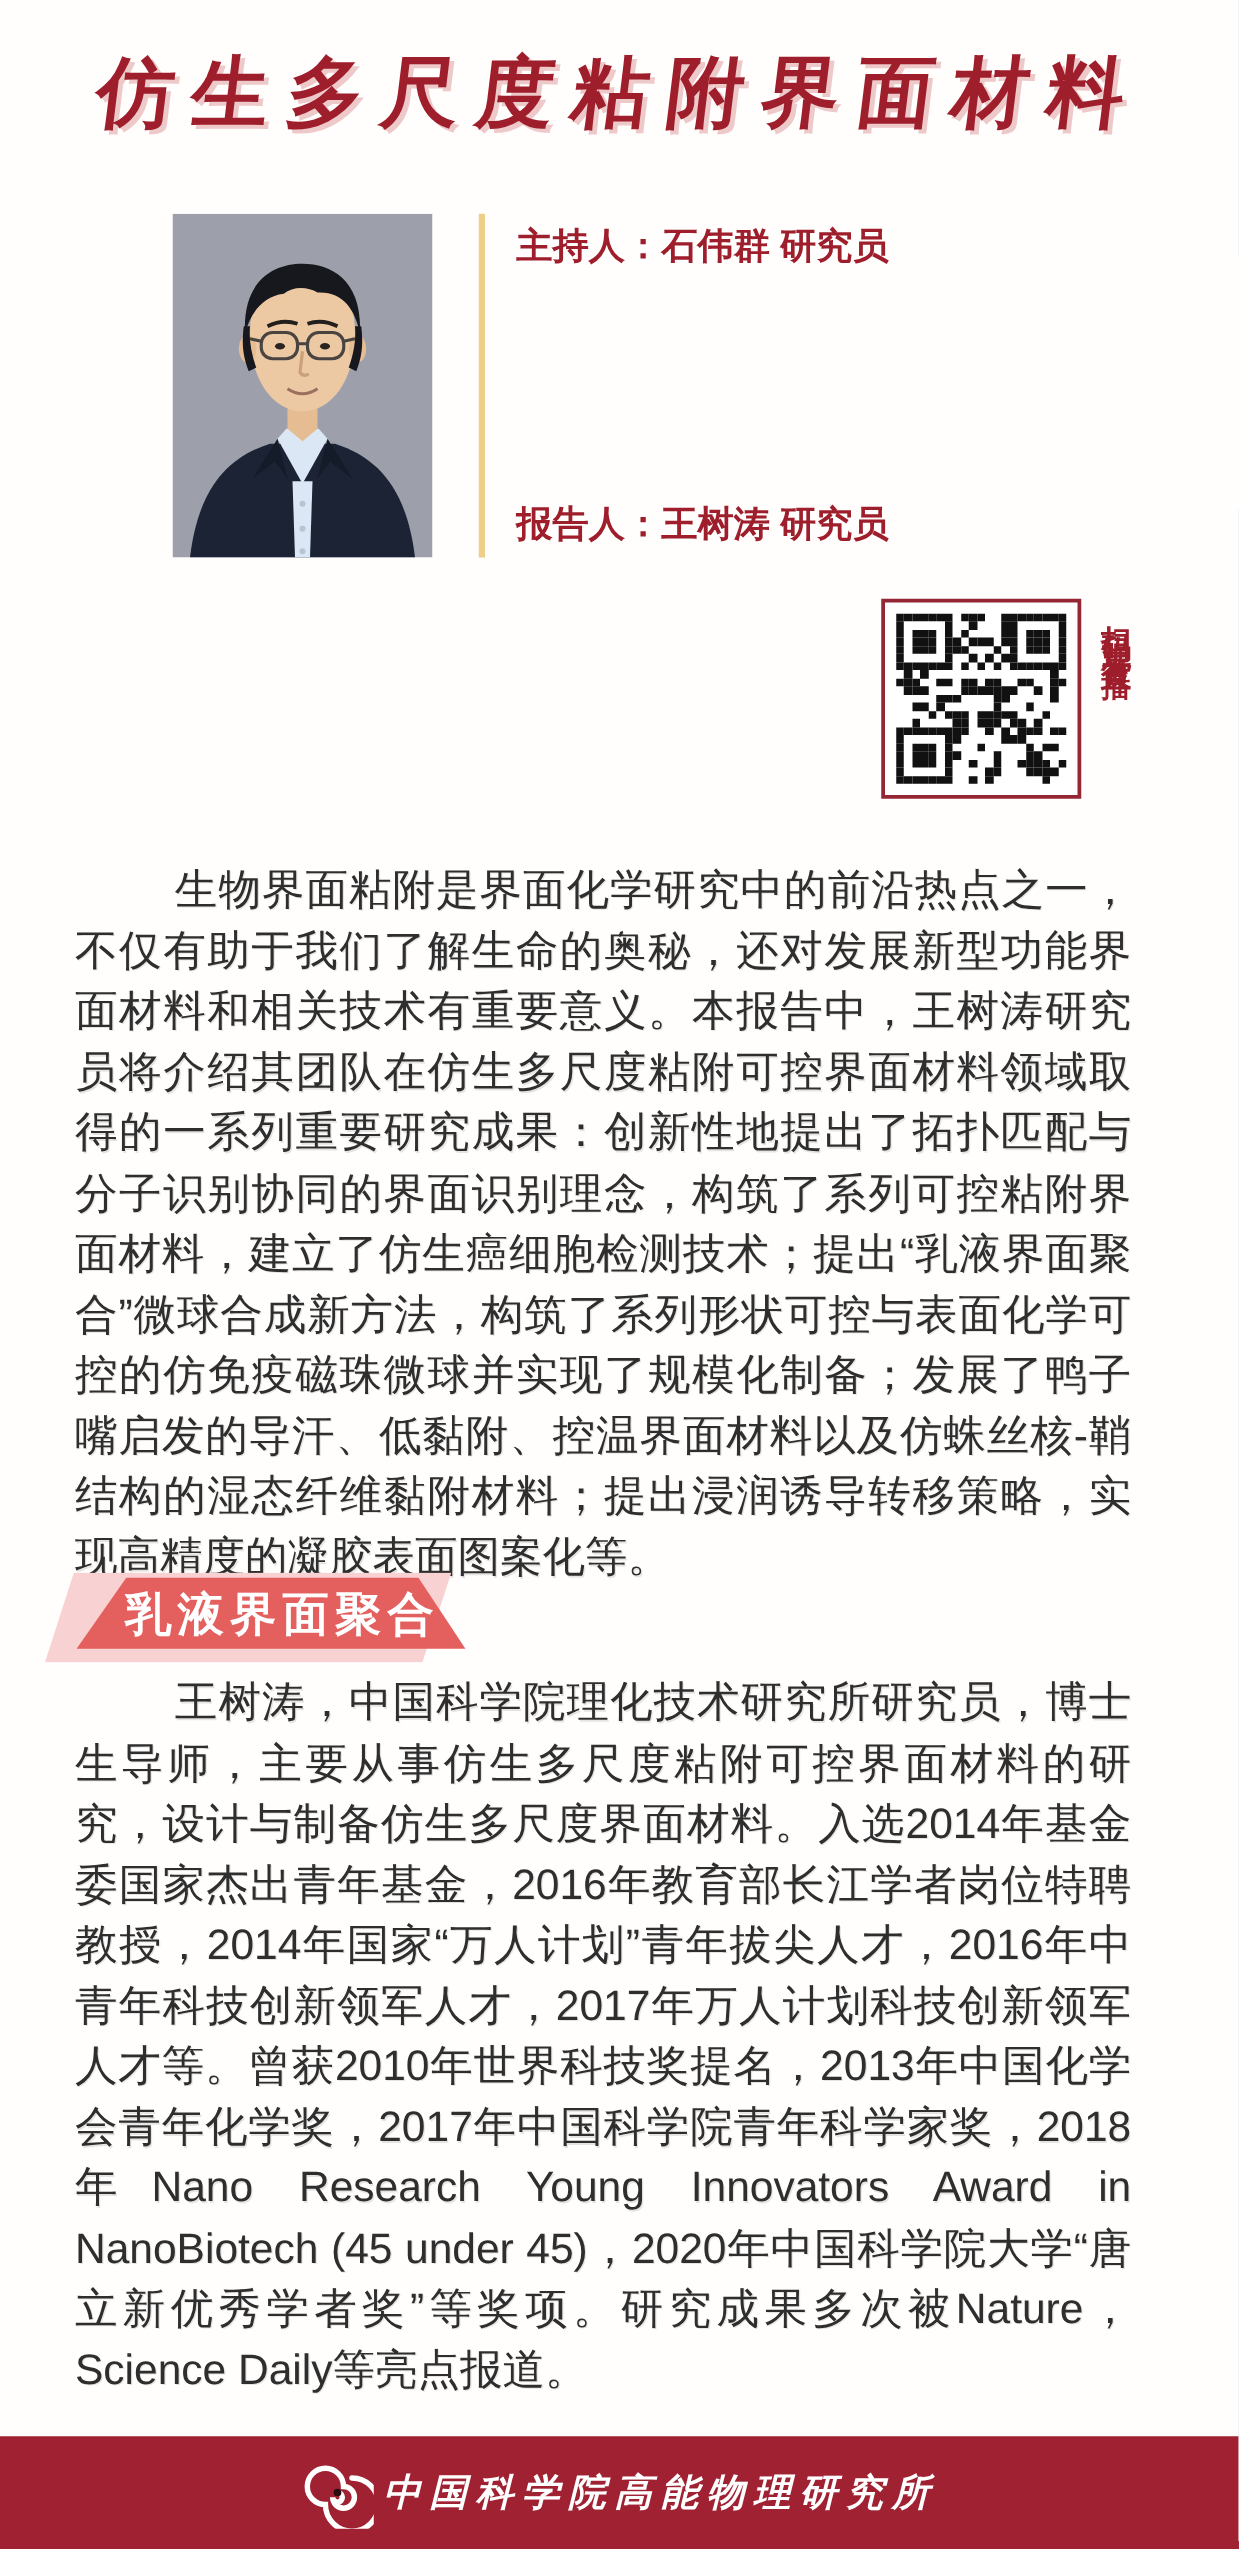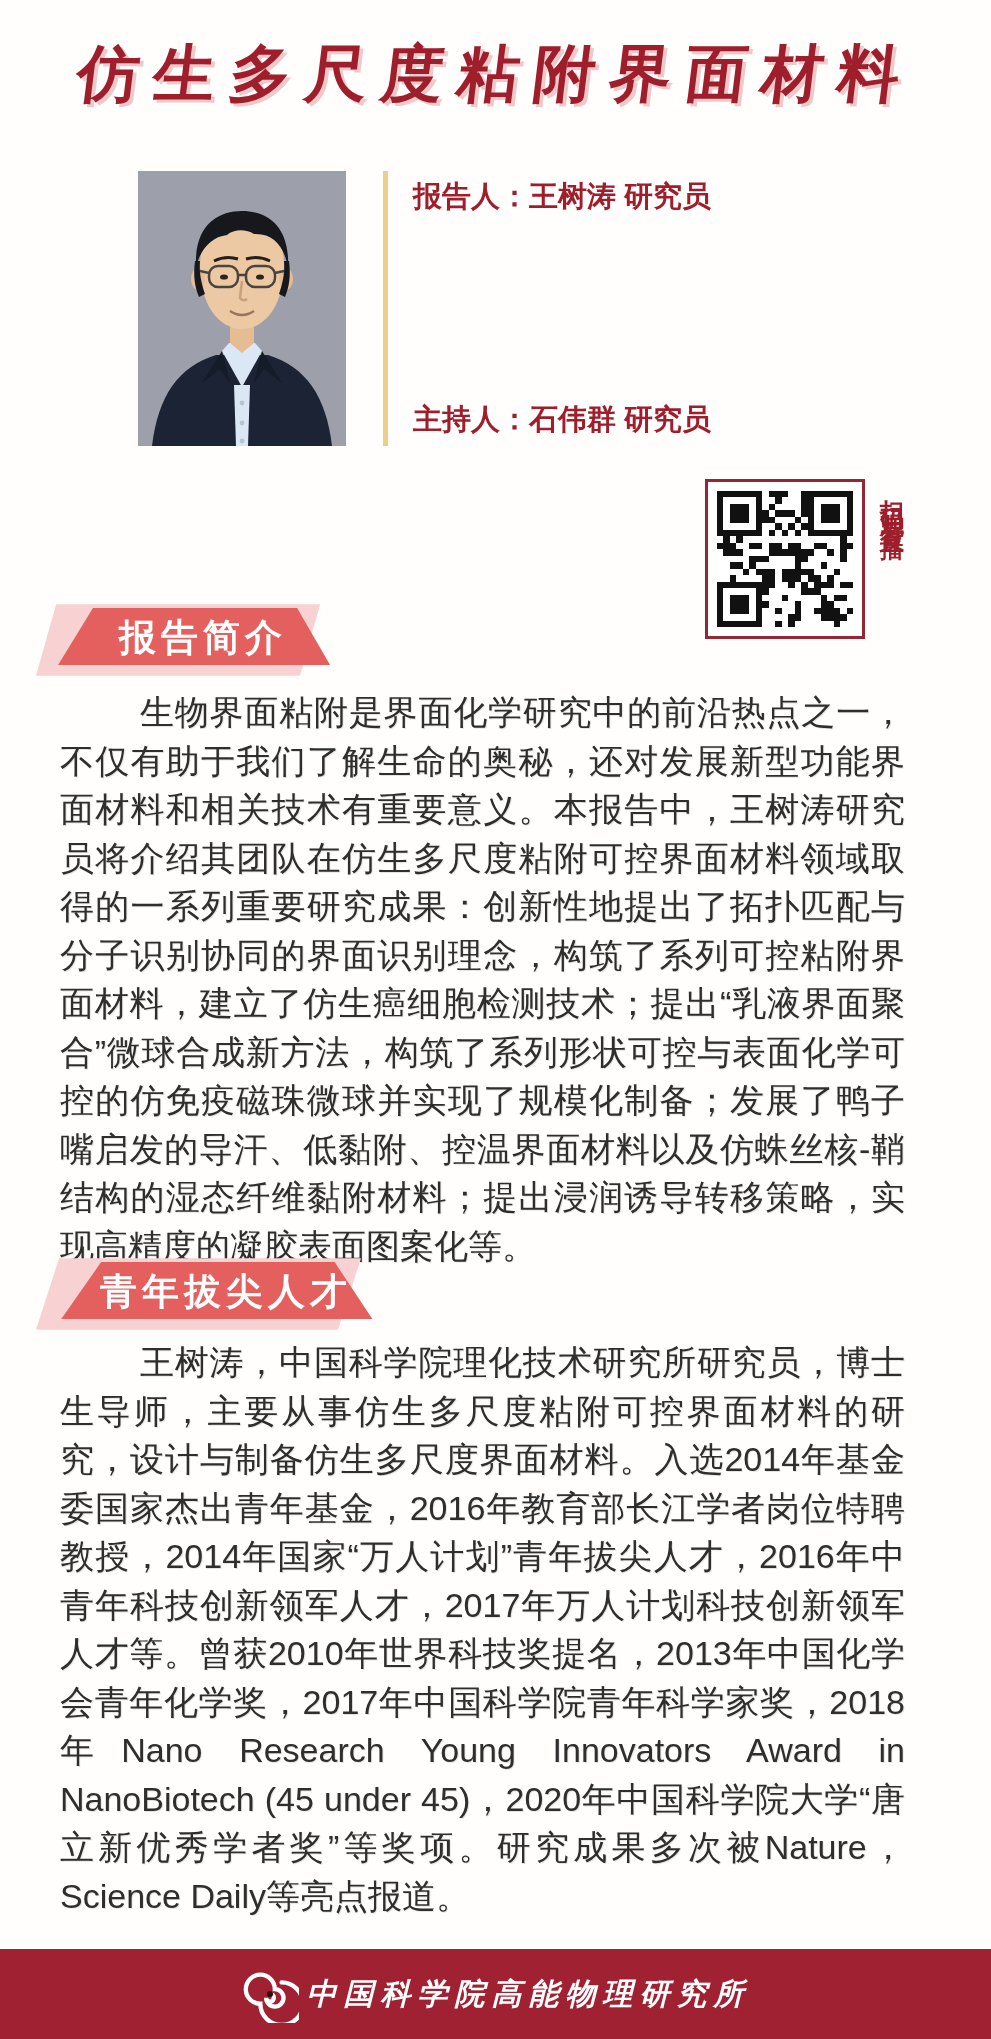--- a/index.html
+++ b/index.html
@@ -121,22 +121,22 @@
       <ellipse cx="86" cy="106" rx="4" ry="2.6" fill="#2a2422"></ellipse>
       <ellipse cx="122" cy="106" rx="4" ry="2.6" fill="#2a2422"></ellipse>
       <path d="M104 110 L102 127 q3 4 7 1" stroke="#caa07a" stroke-width="2.5" fill="none"></path>
       <path d="M92 140 q12 8 24 0" stroke="#9c6f5e" stroke-width="2.5" fill="none"></path>
     </svg>
   </div>
 
   <div class="gold-line"></div>
 
   <div class="info">
+    <div class="info-row"><span>主持人：</span><span>石伟群 研究员</span></div>
     <div class="info-row"><span>报告人：</span><span>王树涛 研究员</span></div>
-    <div class="info-row"><span>主持人：</span><span>石伟群 研究员</span></div>
   </div>
 
   <div class="qr-box">
     <div class="qr-grid">
         <div class="on"></div>
         <div class="on"></div>
         <div class="on"></div>
         <div class="on"></div>
         <div class="on"></div>
         <div class="on"></div>
@@ -572,32 +572,26 @@
         <div></div>
         <div></div>
         <div></div>
         <div class="on"></div>
         <div></div>
         <div></div>
       </div>
   </div>
   <div class="qr-caption">扫码观看直播</div>
 
-  <div class="ribbon ribbon-1">
-    <div class="pink"></div>
-    <div class="red">
-      <span>报告简介</span>
-    </div>
-  </div>
   <div class="para para-1">生物界面粘附是界面化学研究中的前沿热点之一，不仅有助于我们了解生命的奥秘，还对发展新型功能界面材料和相关技术有重要意义。本报告中，王树涛研究员将介绍其团队在仿生多尺度粘附可控界面材料领域取得的一系列重要研究成果：创新性地提出了拓扑匹配与分子识别协同的界面识别理念，构筑了系列可控粘附界面材料，建立了仿生癌细胞检测技术；提出“乳液界面聚合”微球合成新方法，构筑了系列形状可控与表面化学可控的仿免疫磁珠微球并实现了规模化制备；发展了鸭子嘴启发的导汗、低黏附、控温界面材料以及仿蛛丝核-鞘结构的湿态纤维黏附材料；提出浸润诱导转移策略，实现高精度的凝胶表面图案化等。</div>
 
   <div class="ribbon ribbon-2">
     <div class="pink"></div>
     <div class="red">
-      <span>青年拔尖人才</span>
+      <span>乳液界面聚合</span>
     </div>
   </div>
   <div class="para para-2">王树涛，中国科学院理化技术研究所研究员，博士生导师，主要从事仿生多尺度粘附可控界面材料的研究，设计与制备仿生多尺度界面材料。入选2014年基金委国家杰出青年基金，2016年教育部长江学者岗位特聘教授，2014年国家“万人计划”青年拔尖人才，2016年中青年科技创新领军人才，2017年万人计划科技创新领军人才等。曾获2010年世界科技奖提名，2013年中国化学会青年化学奖，2017年中国科学院青年科学家奖，2018年Nano Research Young Innovators Award in NanoBiotech (45 under 45)，2020年中国科学院大学“唐立新优秀学者奖”等奖项。研究成果多次被Nature，Science Daily等亮点报道。</div>
 
   <div class="footer">
     <svg width="58" height="58" viewBox="0 0 60 60">
       <path d="M30 30 a4 4 0 1 1 -4 4 a9 9 0 1 0 9 -9 a15 15 0 1 0 -15 15 a22 22 0 1 0 22 -22" fill="none" stroke="#ffffff" stroke-width="4.5" stroke-linecap="round"></path>
       <circle cx="30" cy="30" r="3.2" fill="#2a0d10"></circle>
     </svg>
     <span class="org">中国科学院高能物理研究所</span>

